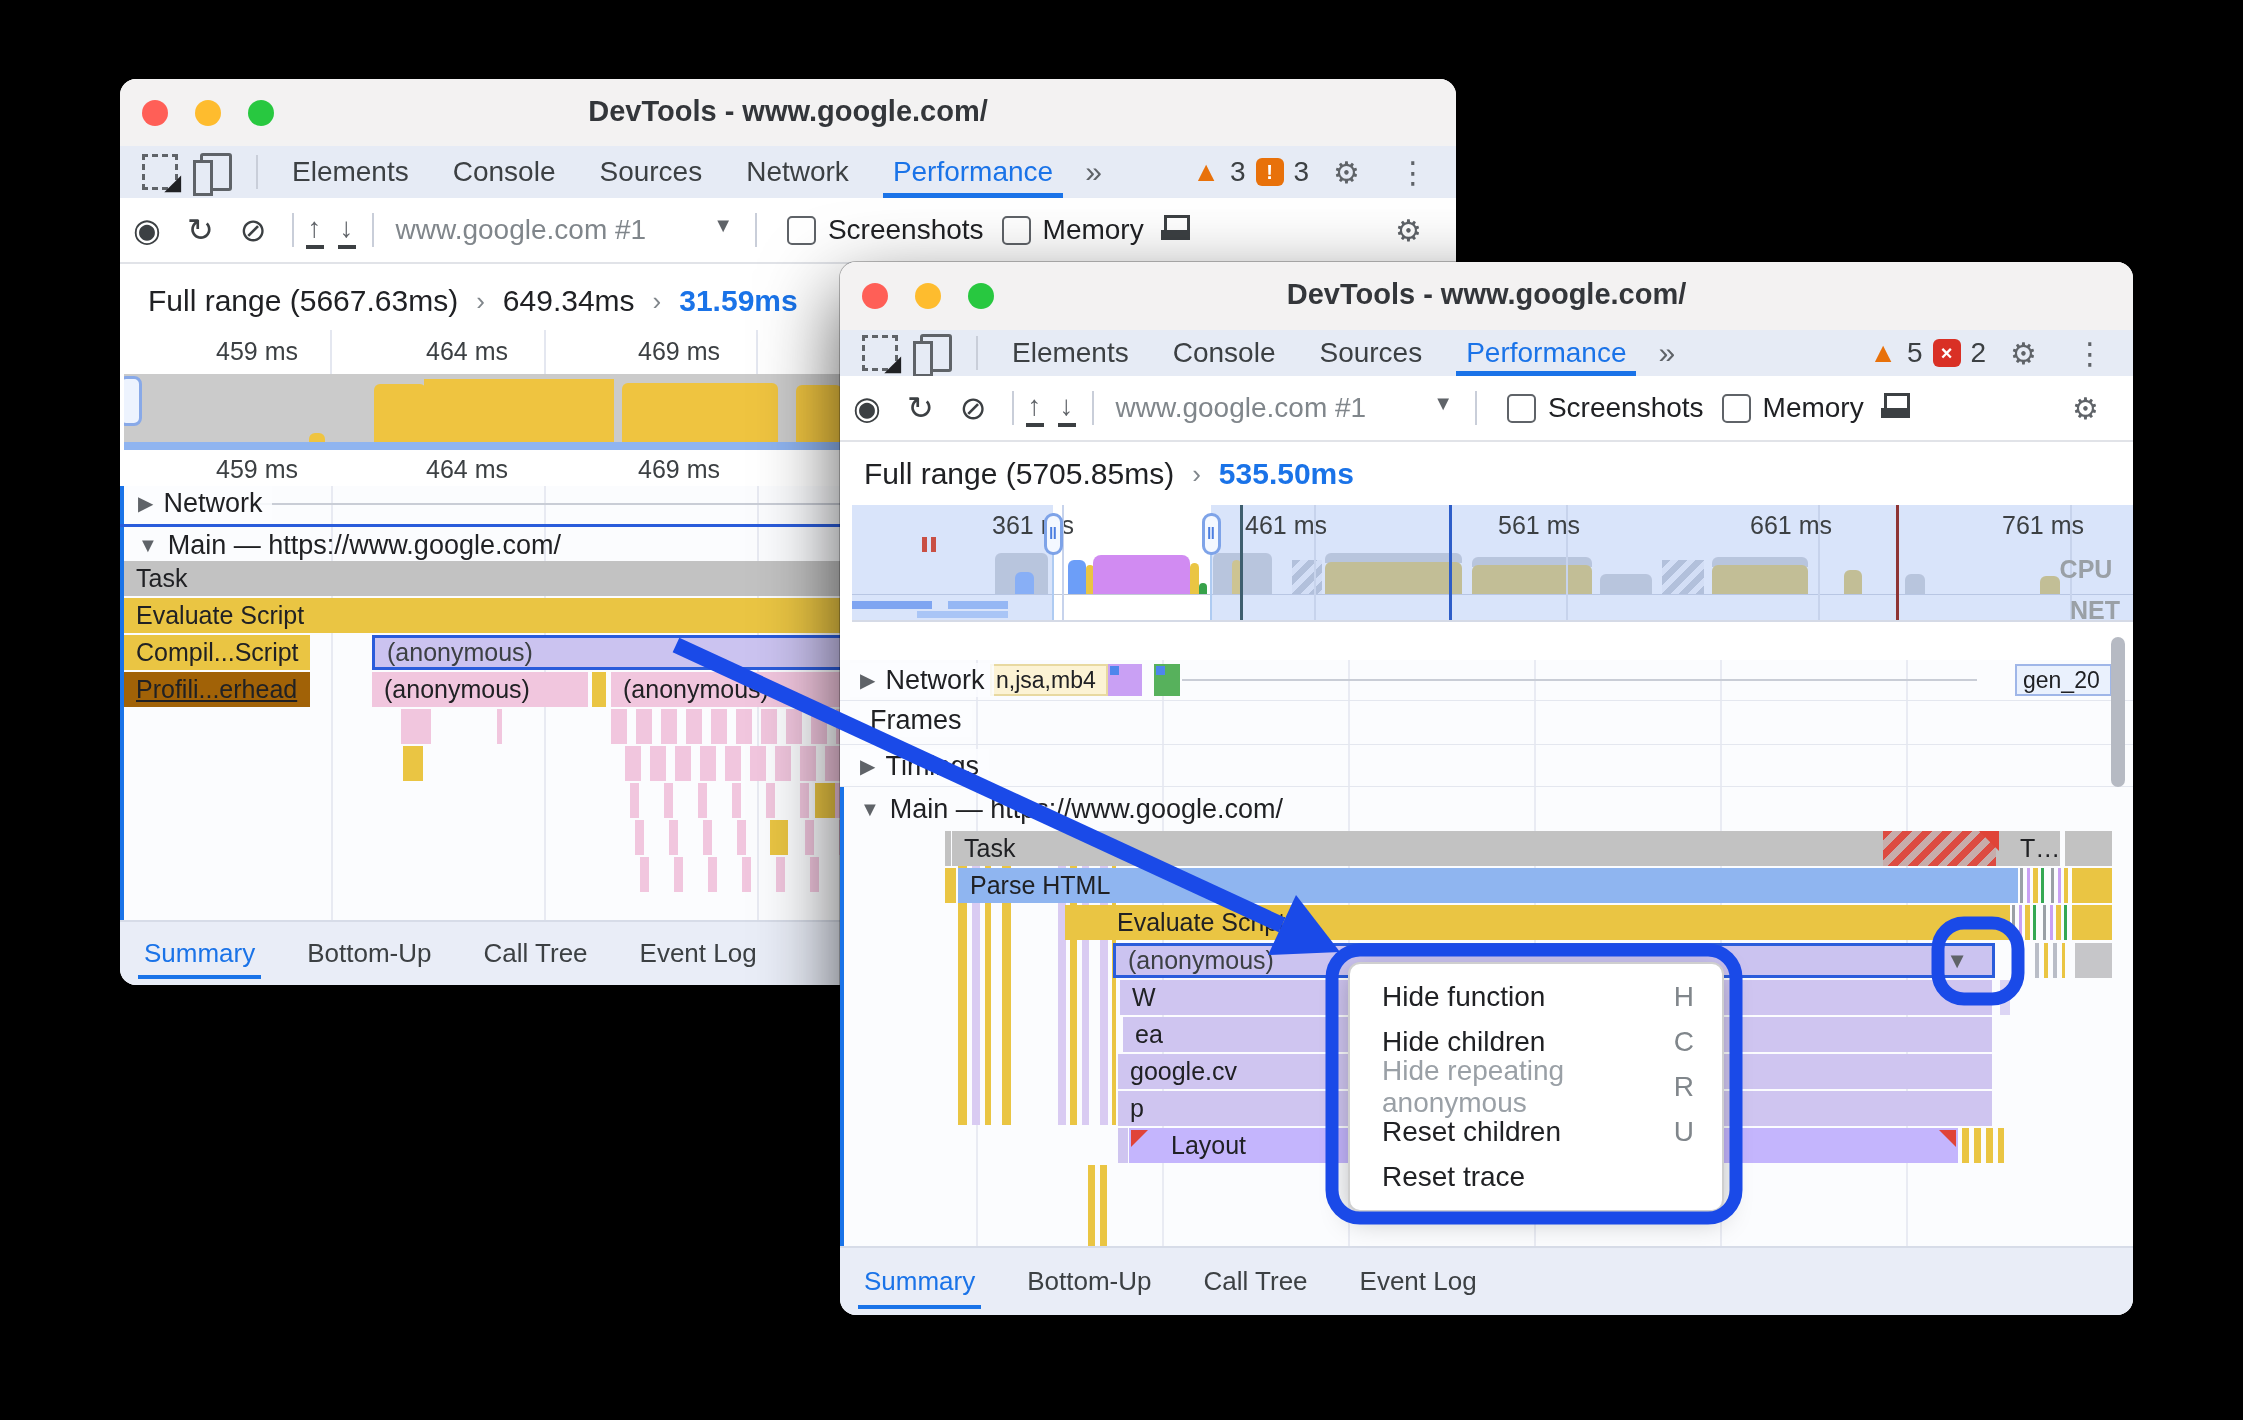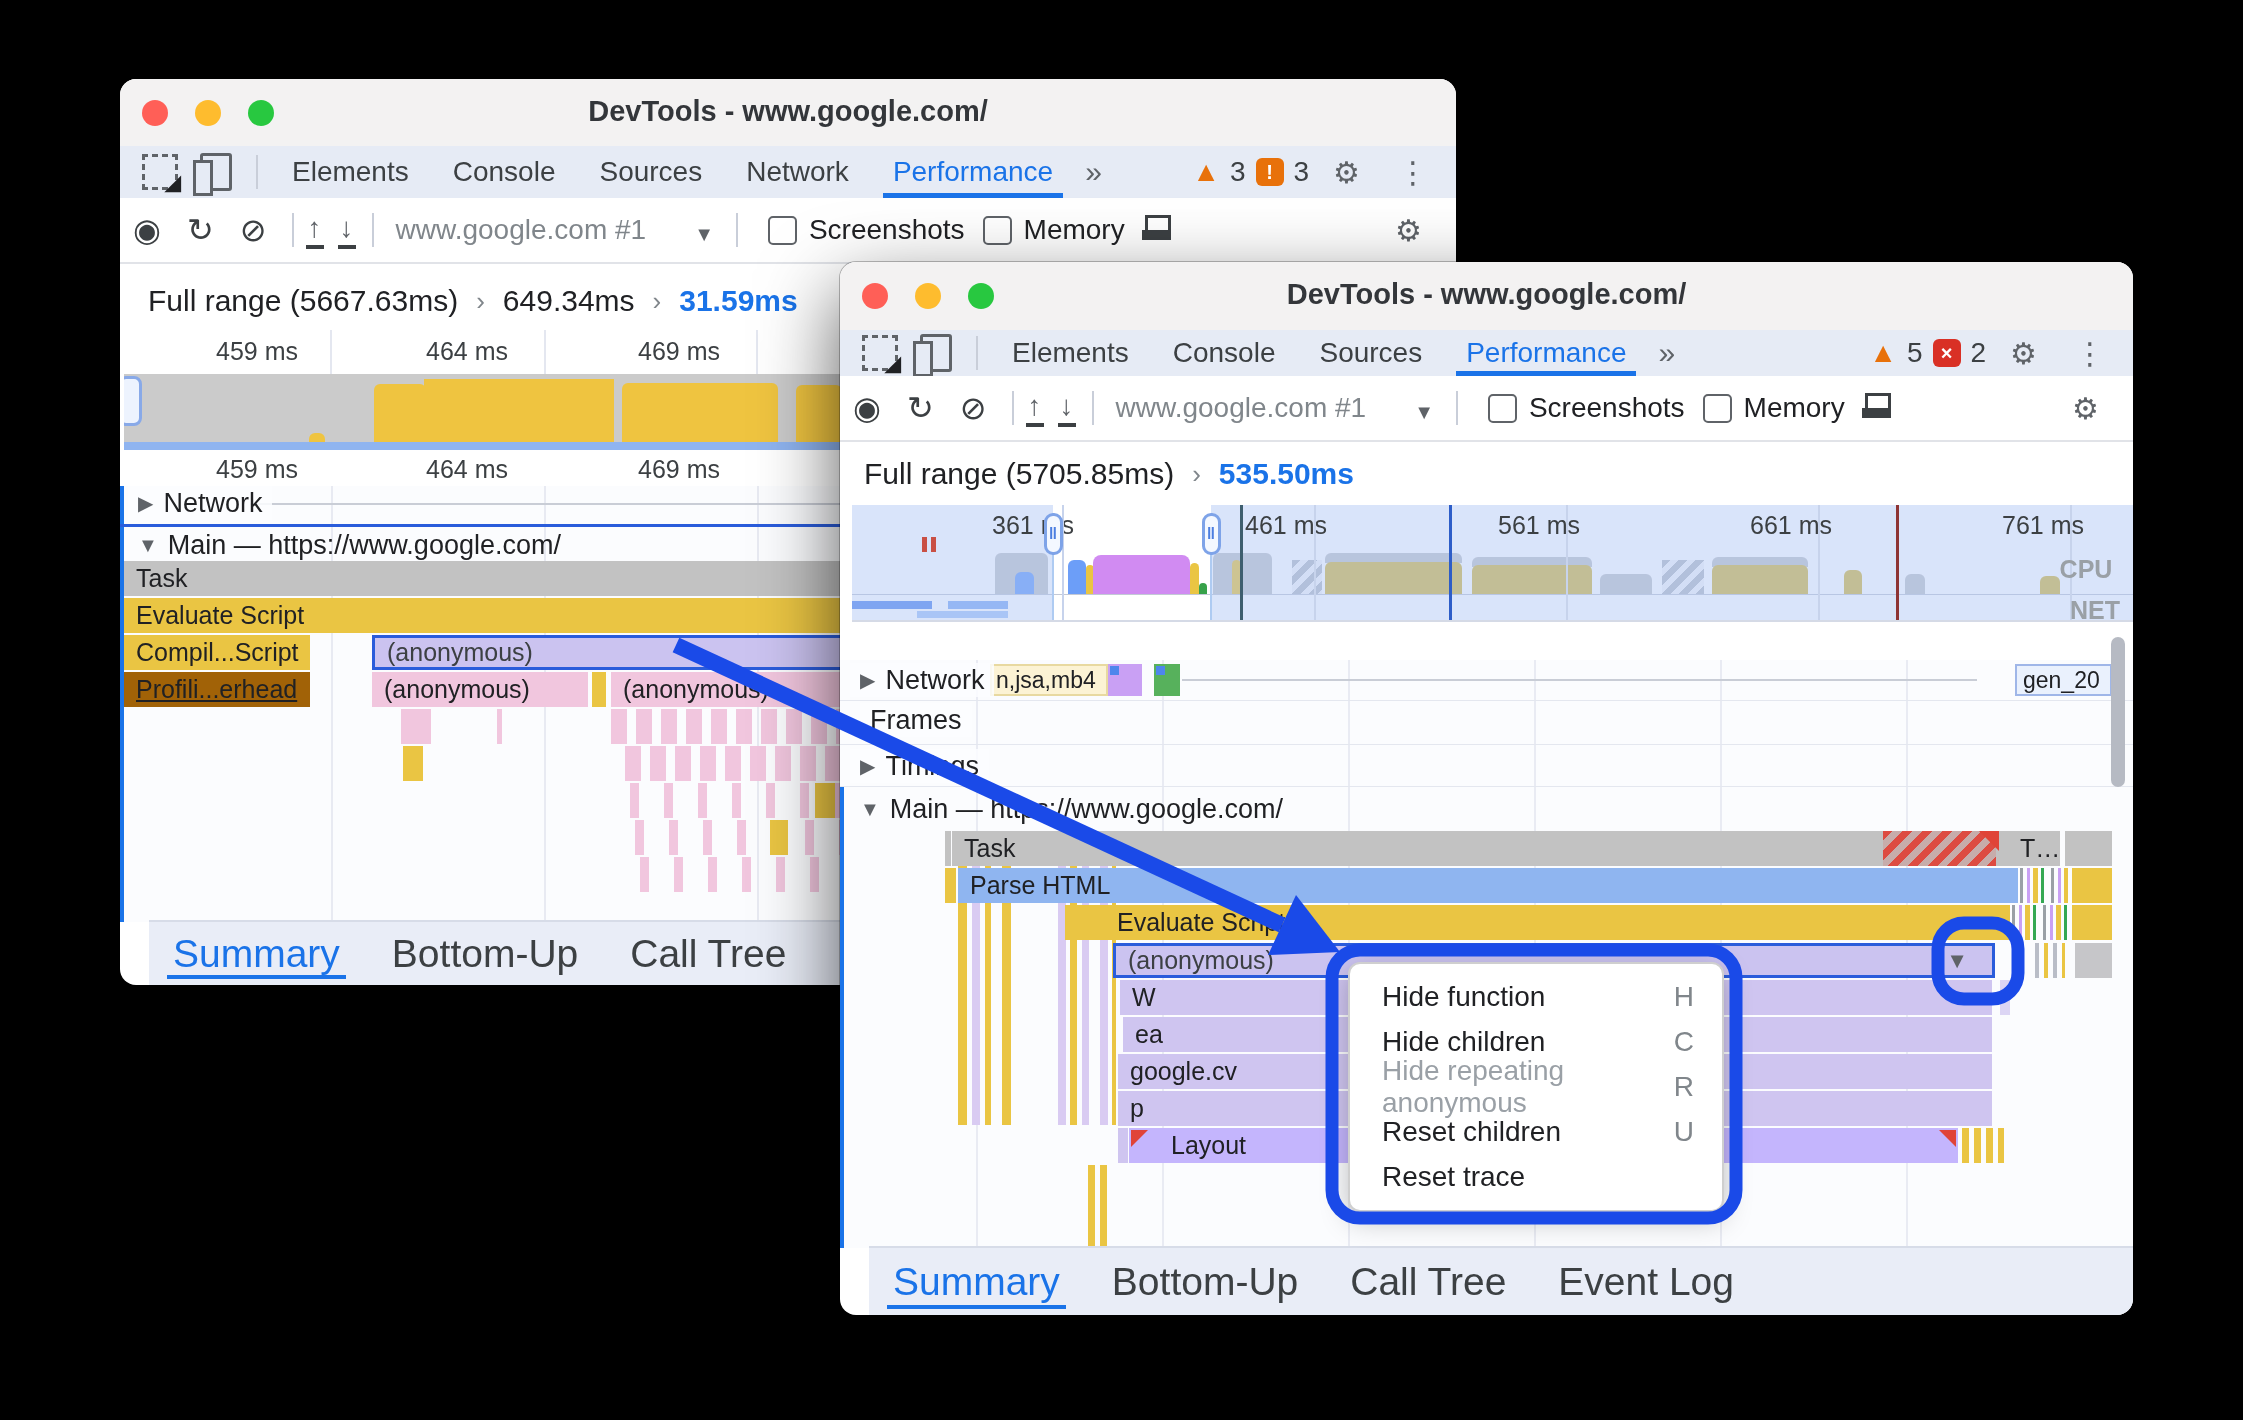--- a/index.html
+++ b/index.html
@@ -22,21 +22,21 @@
   .tab{padding:0 22px;height:100%;display:flex;align-items:center;position:relative;}
   .tab.active{color:#1A73E8;}
   .tab.active:after{content:"";position:absolute;left:12px;right:12px;bottom:0;height:5px;background:#1A73E8;}
   .chev{color:#5F6368;font-size:30px;padding:0 10px;letter-spacing:-3px;}
   .badges{margin-left:auto;display:flex;align-items:center;gap:10px;padding-right:14px;}
   .warn-tri{color:#E8710A;font-size:28px;position:relative;}
   .issue{width:28px;height:28px;border-radius:6px;color:#fff;font-size:20px;font-weight:700;display:flex;align-items:center;justify-content:center;}
   .toolbar{position:absolute;left:0;right:0;display:flex;align-items:center;background:#fff;border-bottom:2px solid #E1E3E8;font-size:28px;color:#5F6368;}
   .ticon{font-size:32px;color:#3C4043;margin:0 13px;line-height:1;}
   .tray{border-bottom:4px solid #3C4043;padding:0 2px 1px 2px;font-size:28px;}
-  .selectbox{display:flex;align-items:flex-end;gap:48px;color:#80868B;margin:0 10px;}
+  .selectbox{display:flex;align-items:flex-start;gap:67px;color:#80868B;margin:0 10px;}
   .checkbox{width:25px;height:25px;border:2.5px solid #5F6368;border-radius:5px;margin:0 12px 0 18px;background:#fff;}
   .cblabel{color:#202124;}
   .brush{position:relative;width:30px;height:30px;margin:0 16px;}
   .brush:before{content:"";position:absolute;left:4px;top:0;width:20px;height:12px;border:3px solid #3C4043;border-bottom:none;}
   .brush:after{content:"";position:absolute;left:1px;top:15px;width:29px;height:10px;background:#3C4043;}
   .gear-right{margin-left:auto;padding-right:20px;}
   .crumbs{position:absolute;display:flex;align-items:center;gap:18px;font-size:30px;color:#202124;background:#fff;}
   .crumb-sep{color:#80868B;font-size:26px;}
   .crumb-blue{color:#1A73E8;font-weight:700;}
   .rulerlab{position:absolute;font-size:25px;color:#3C4043;white-space:nowrap;}
@@ -49,21 +49,21 @@
   .stripes-pink{background:repeating-linear-gradient(90deg,#F1C6DE 0 16px,transparent 16px 25px);}
   .stripes-pink-sparse{background:repeating-linear-gradient(90deg,#F1C6DE 0 9px,transparent 9px 34px);}
   .stripes-yellow{background:repeating-linear-gradient(90deg,#EAC543 0 7px,transparent 7px 12px);}
   .stripes-mixed{background:repeating-linear-gradient(90deg,#9AA0A6 0 3px,transparent 3px 7px,#C9A0F4 7px 10px,transparent 10px 13px,#EAC543 13px 18px,transparent 18px 21px,#34A853 21px 24px,transparent 24px 31px);}
   .clusterA{background:repeating-linear-gradient(90deg,#EAC543 0 9px,transparent 9px 14px,#D9CBF2 14px 22px,transparent 22px 27px,#EAC543 27px 33px,transparent 33px 44px);}
   .clusterB{background:repeating-linear-gradient(90deg,#D9CBF2 0 8px,transparent 8px 12px,#EAC543 12px 19px,transparent 19px 24px,#D9CBF2 24px 31px,transparent 31px 42px);}
   .hatch-red{background:repeating-linear-gradient(135deg,#DD4B41 0 7px,rgba(221,75,65,.18) 7px 14px);}
   .hatch-gray{background:repeating-linear-gradient(135deg,#B9BDC7 0 6px,rgba(185,189,199,.15) 6px 12px);}
   .tracklab{position:absolute;display:flex;align-items:center;gap:10px;font-size:27px;color:#202124;background:rgba(252,253,255,.85);padding:0 10px;height:34px;}
   .tri{color:#5F6368;font-size:20px;}
-  .bottombar{position:absolute;left:0;right:0;bottom:0;background:#E9EDF7;border-top:2px solid #D7DCE8;display:flex;align-items:center;gap:52px;padding-left:24px;font-size:39px;color:#3C4043;margin-left:29px;}
+  .bottombar{position:absolute;left:0;right:0;bottom:0;background:#E9EDF7;border-top:2px solid #D7DCE8;display:flex;align-items:center;gap:52px;padding-left:24px;font-size:26px;color:#3C4043;}
   .btab{position:relative;height:100%;display:flex;align-items:center;}
   .btab.active{color:#1A73E8;}
   .btab.active:after{content:"";position:absolute;left:-6px;right:-6px;bottom:6px;height:4px;background:#1A73E8;}
   .ov-tint{position:absolute;top:0;height:100%;background:rgba(170,196,243,.45);}
   .handle{position:absolute;width:19px;height:42px;background:#F4F8FF;border:3px solid #7EA3E8;border-radius:9px;box-sizing:border-box;color:#4C7EE0;font-size:17px;font-weight:700;display:flex;align-items:center;justify-content:center;letter-spacing:1px;}
   .vline{position:absolute;top:0;height:100%;width:3px;}
   .menu{position:absolute;background:#fff;border:2px solid #CFCFCF;border-radius:12px;
         box-shadow:0 8px 28px rgba(0,0,0,.25);display:flex;flex-direction:column;justify-content:center;z-index:6;}
   .mi{display:flex;justify-content:space-between;align-items:center;padding:0 28px 0 32px;height:45px;font-size:28px;color:#202124;}
   .mi .sc{color:#80868B;}

